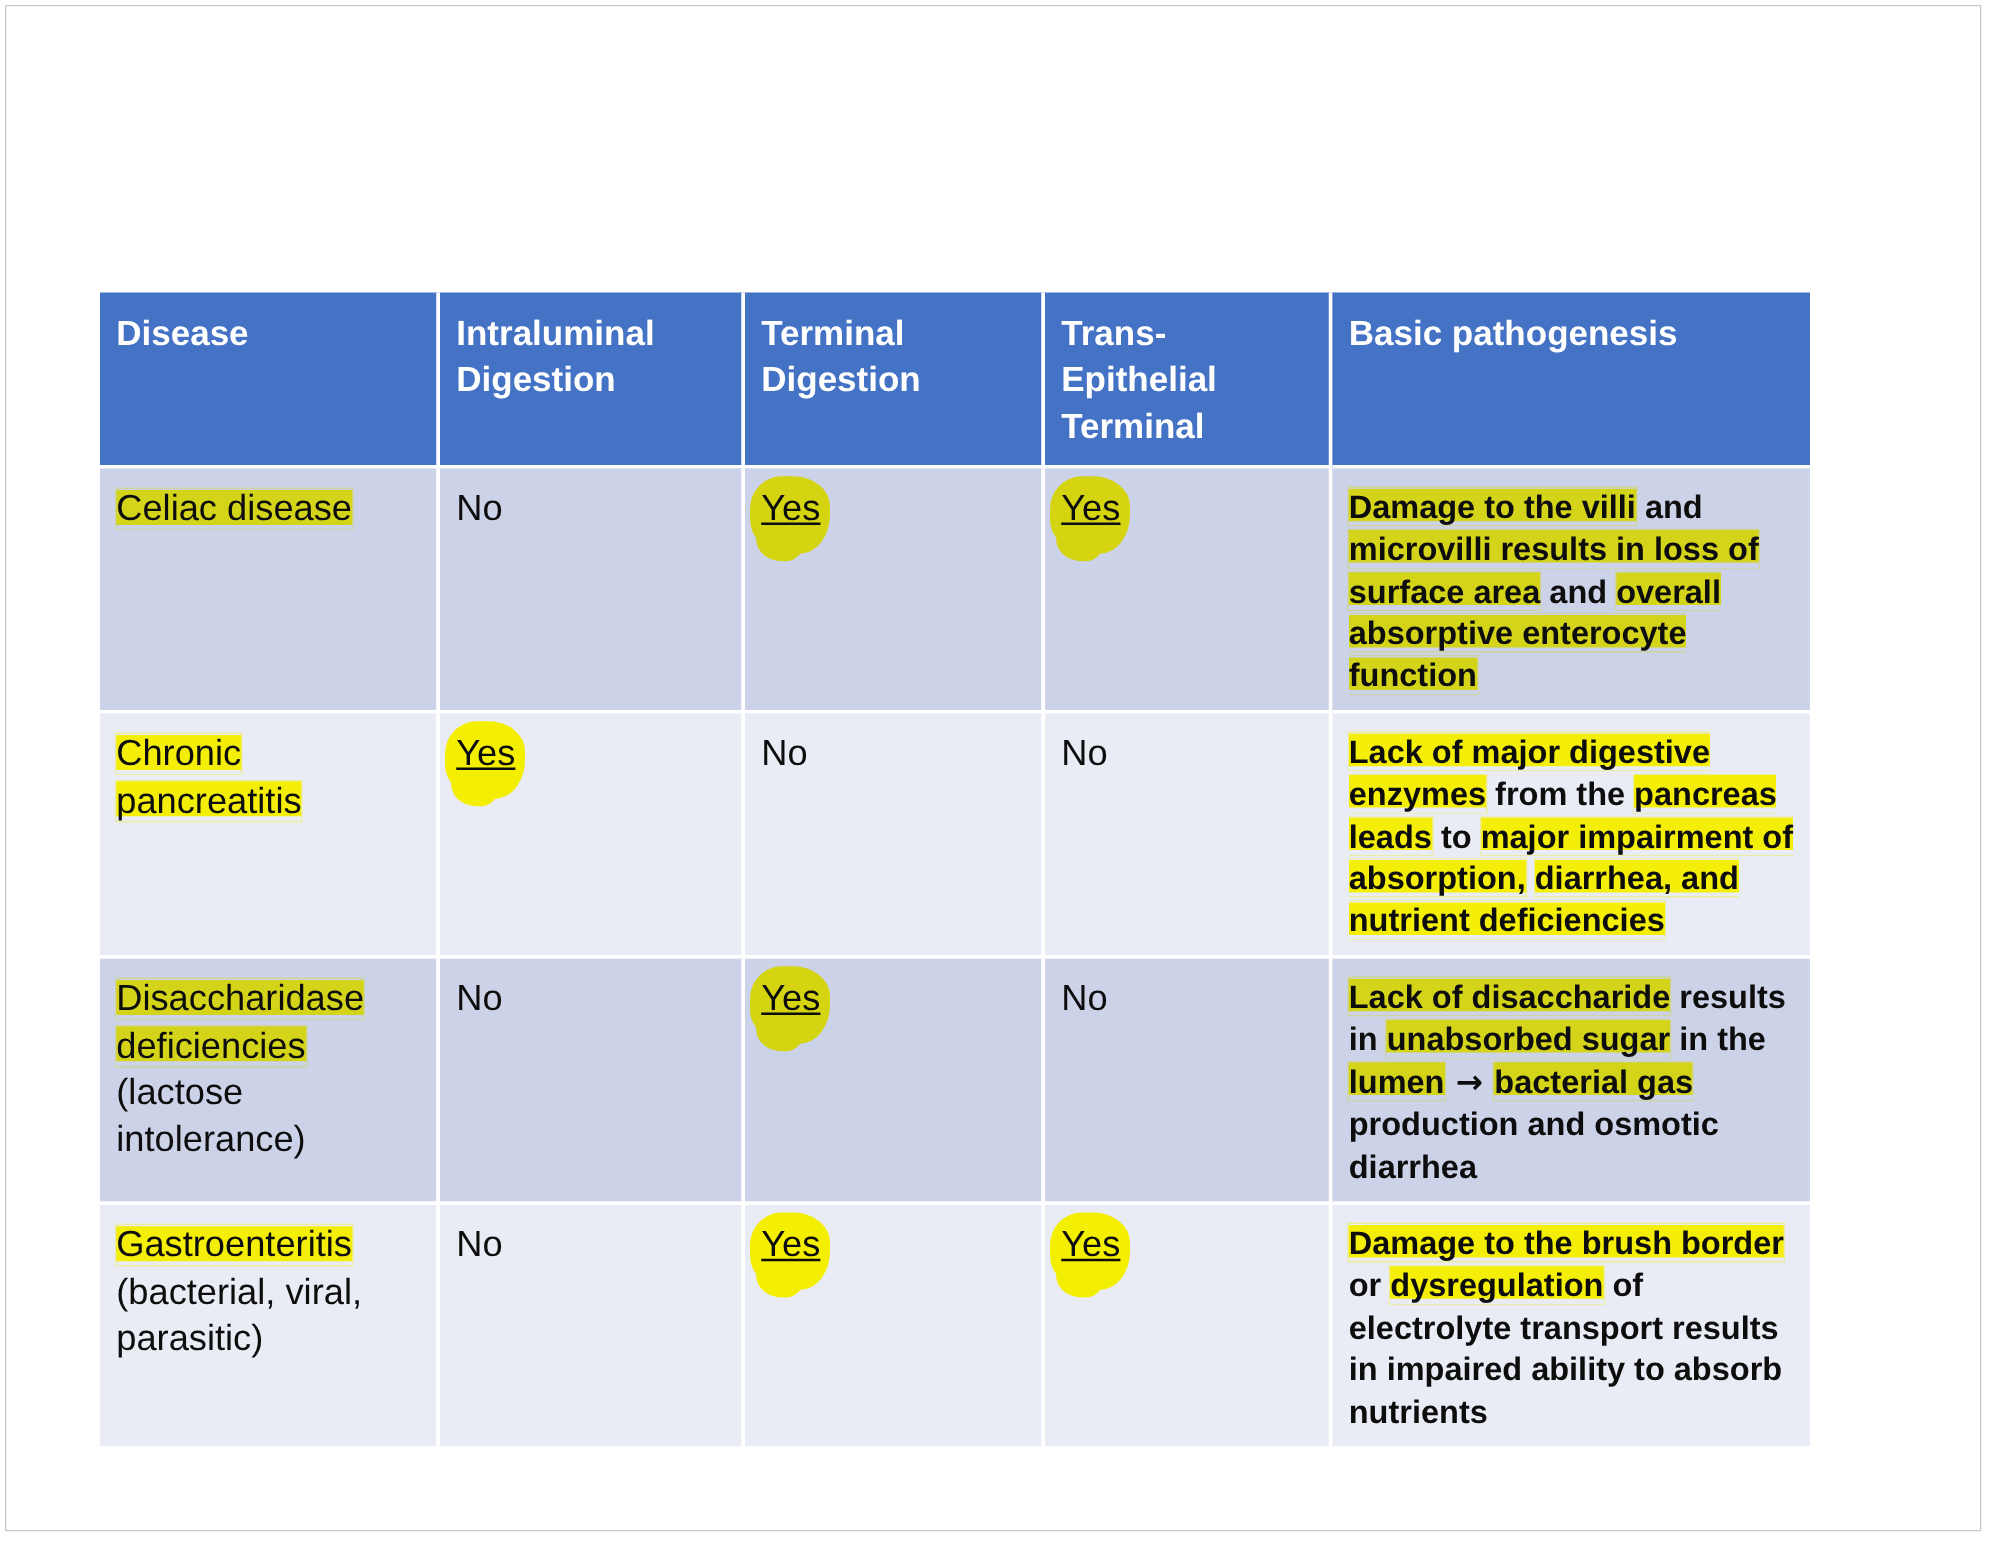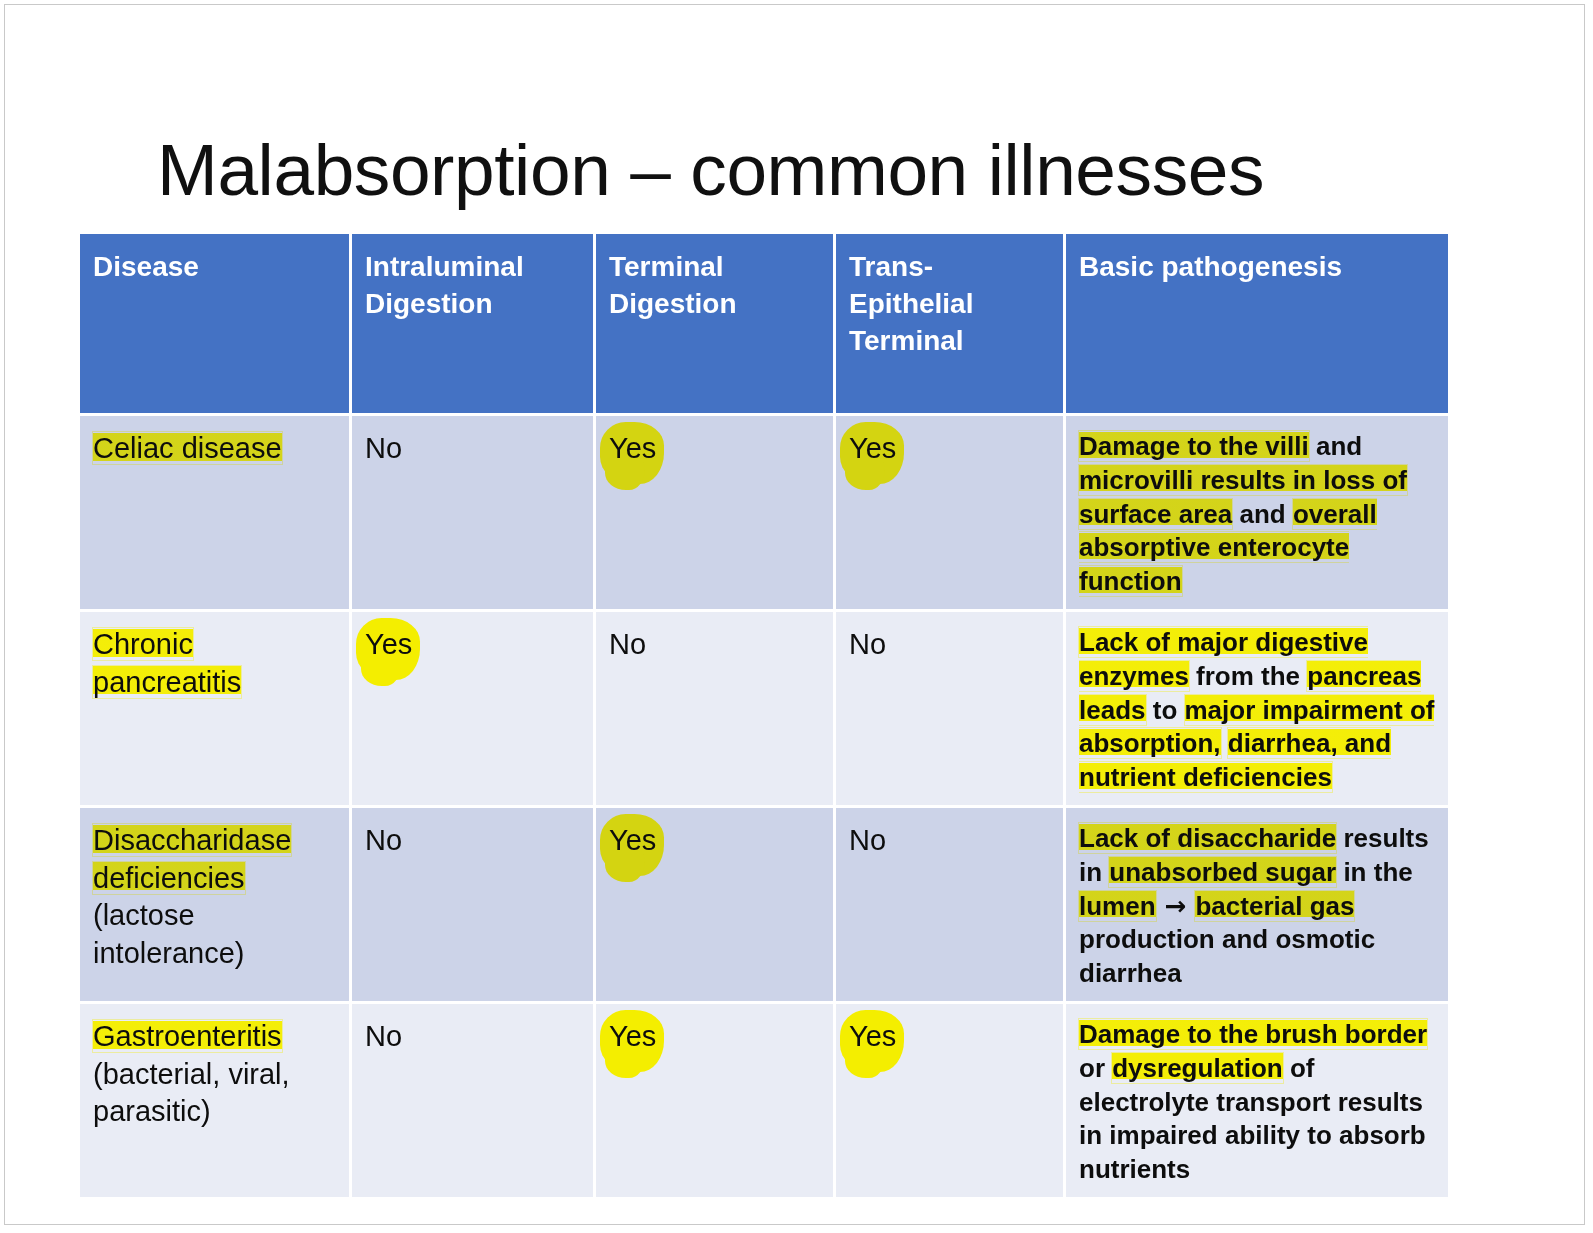--- a/index.html
+++ b/index.html
@@ -72,21 +72,21 @@
   col.c4 { width: 382px; }
 
   
   thead th {
     background: #4472c4;
     color: #ffffff;
     font-size: 28px;
     font-weight: bold;
     text-align: left;
     line-height: 1.33;
-    height: 182px;
+    height: 141px;
   }
 
   
   tbody td {
     font-size: 29px;
     font-weight: 400;
     color: #0d0d0d;
     line-height: 1.30;
   }
   tbody tr.band-dark td { background: #ccd3e8; }
@@ -136,21 +136,21 @@
     right: -3px;
     bottom: -5px;
     height: 11px;
     border-radius: 7px 9px 8px 6px / 6px;
     z-index: -1;
   }
   .hl-olive::after { background: rgba(212,212,17,0.92); }
   .hl-yellow::after { background: rgba(244,238,0,0.93); }
 
   
-  .yes-cell { position: relative; display: inline-block; }
+  .yes-cell { position: relative; display: inline-block; text-decoration: underline; }
   .yes-cell .blob {
     position: absolute;
     left: -9px;
     top: -8px;
     width: 64px;
     height: 62px;
     border-radius: 40% 46% 38% 50% / 42% 38% 50% 44%;
     z-index: 0;
   }
   .yes-cell .blob2 {
@@ -166,21 +166,20 @@
   .yes-olive .blob, .yes-olive .blob2 { background: #d4d411; }
   .yes-yellow .blob, .yes-yellow .blob2 { background: #f4ee00; }
 
   .arrow-glyph { font-family: "DejaVu Sans", sans-serif; }
 </style>
 </head>
 <body>
 
 <div id="slide">
 
-  <div id="slide-title">Malabsorption – common illnesses</div>
 
   <div id="table-wrap">
     <table class="slide-table">
       <colgroup>
         <col class="c0">
           <col class="c1">
           <col class="c2">
           <col class="c3">
           <col class="c4">
       </colgroup>

